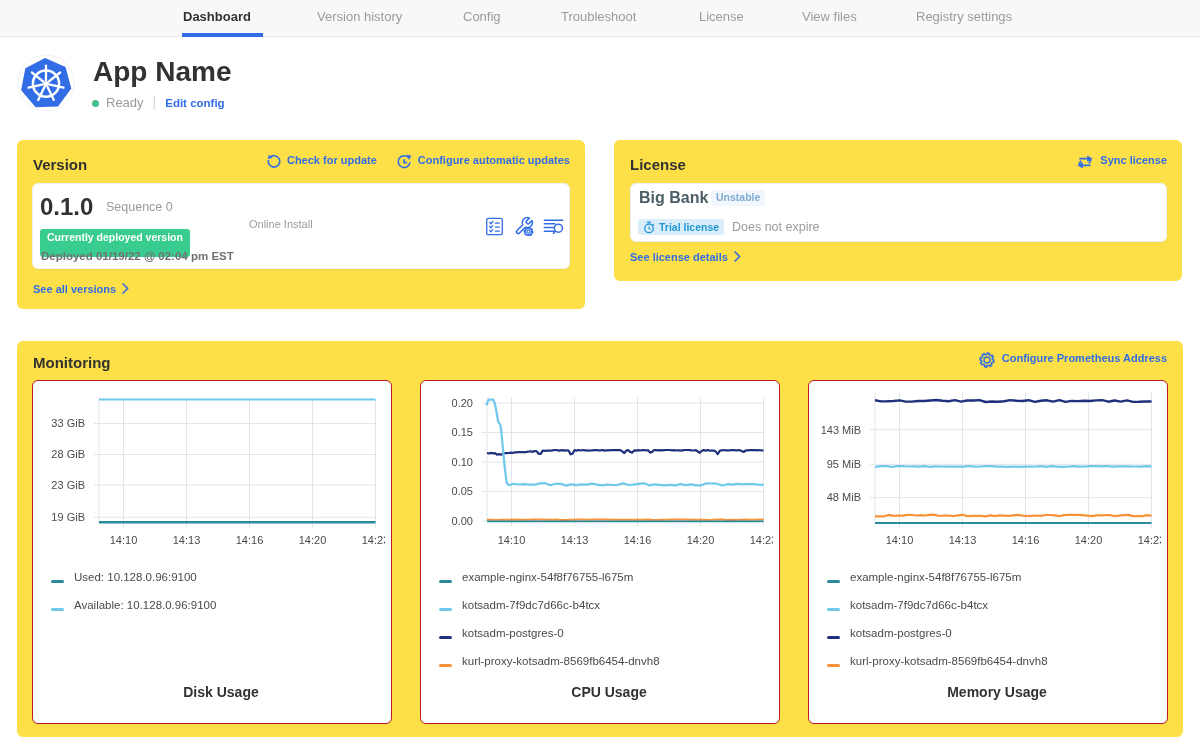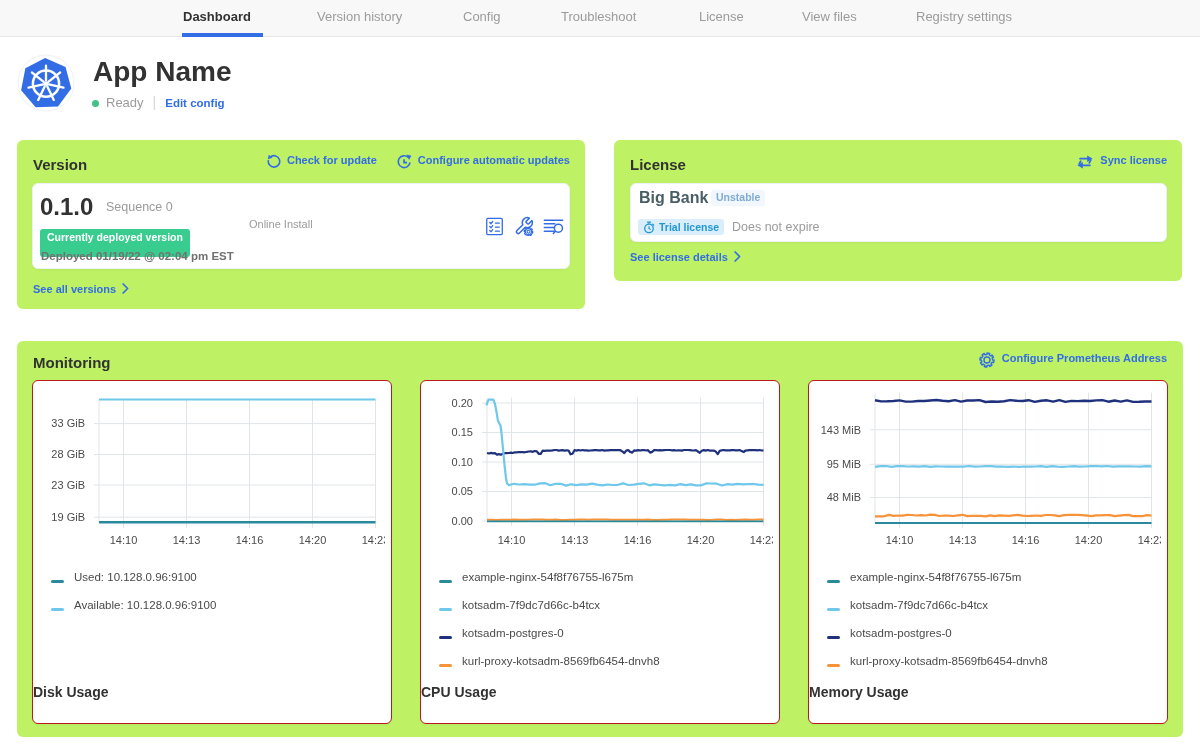--- a/index.html
+++ b/index.html
@@ -4,33 +4,33 @@
 html,body { width:1200px; height:746px; background:#fff; font-family:"Liberation Sans",sans-serif; position:relative; overflow:hidden; }
 .nav { position:absolute; left:0; top:0; width:1200px; height:37px; background:#f8f8f8; border-bottom:1px solid #e8e8e8; }
 .tab { position:absolute; top:9px; font-size:13px; color:#9b9b9b; padding:0 5px; }
 .tab.active { color:#323232; font-weight:bold; }
 .tab.active::after { content:""; position:absolute; left:4px; right:-7px; top:24px; height:3.5px; background:#326de6; }
 .appname { position:absolute; left:93px; top:56px; font-size:28px; font-weight:bold; color:#323232; }
 .readyrow { position:absolute; left:92px; top:94px; font-size:13px; color:#9b9b9b; }
 .dot { display:inline-block; width:7px; height:7px; border-radius:50%; background:#44c08a; margin-right:7px; }
 .vbar { color:#d5d5d5; margin:0 9px; font-size:14px; }
 .editcfg { color:#326de6; font-weight:bold; font-size:11.5px; }
-.card { position:absolute; background:#bef264; border-radius:6px; }
+.card { position:absolute; background:#fde047; border-radius:6px; }
 #vcard { left:17px; top:140px; width:568px; height:169px; }
 #lcard { left:614px; top:140px; width:568px; height:141px; }
 #mcard { left:17px; top:341px; width:1166px; height:396px; }
 .hd { position:absolute; font-size:15px; font-weight:bold; color:#323232; }
 .white { position:absolute; background:#fff; border:1px solid #eef1f3; border-radius:6px; box-shadow:0 1px 2px rgba(50,60,70,.05); }
 .link { color:#326de6; font-weight:bold; font-size:11px; white-space:nowrap; display:flex; align-items:flex-start; }
 .hlinks { position:absolute; display:flex; }
 .chart-card { position:absolute; top:39px; width:360px; height:344px; background:#fff; border:1px solid #b91c1c; border-radius:6px; box-shadow:0 1px 2px rgba(50,60,70,.05); }
 .legend { position:absolute; left:18px; top:182px; }
 .lrow { height:20px; margin-bottom:8px; font-size:11.5px; color:#4a4a4a; display:flex; align-items:flex-end; }
 .dash { width:13px; height:3px; border-radius:1.5px; margin-right:10px; display:inline-block; flex:none; }
-.ctitle { position:absolute; left:0; width:100%; top:303px; text-align:left; font-weight:bold; font-size:14px; color:#323232; }
+.ctitle { position:absolute; left:9px; width:100%; top:303px; text-align:center; font-weight:bold; font-size:14px; color:#323232; }
 </style></head>
 <body>
 <div class="nav">
     <div class="tab active" style="left:178px">Dashboard</div>
     <div class="tab" style="left:312px">Version history</div>
     <div class="tab" style="left:458px">Config</div>
     <div class="tab" style="left:556px">Troubleshoot</div>
     <div class="tab" style="left:694px">License</div>
     <div class="tab" style="left:797px">View files</div>
     <div class="tab" style="left:911px">Registry settings</div>

